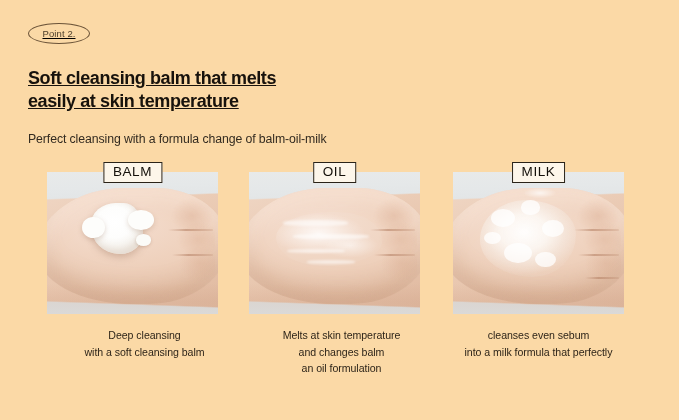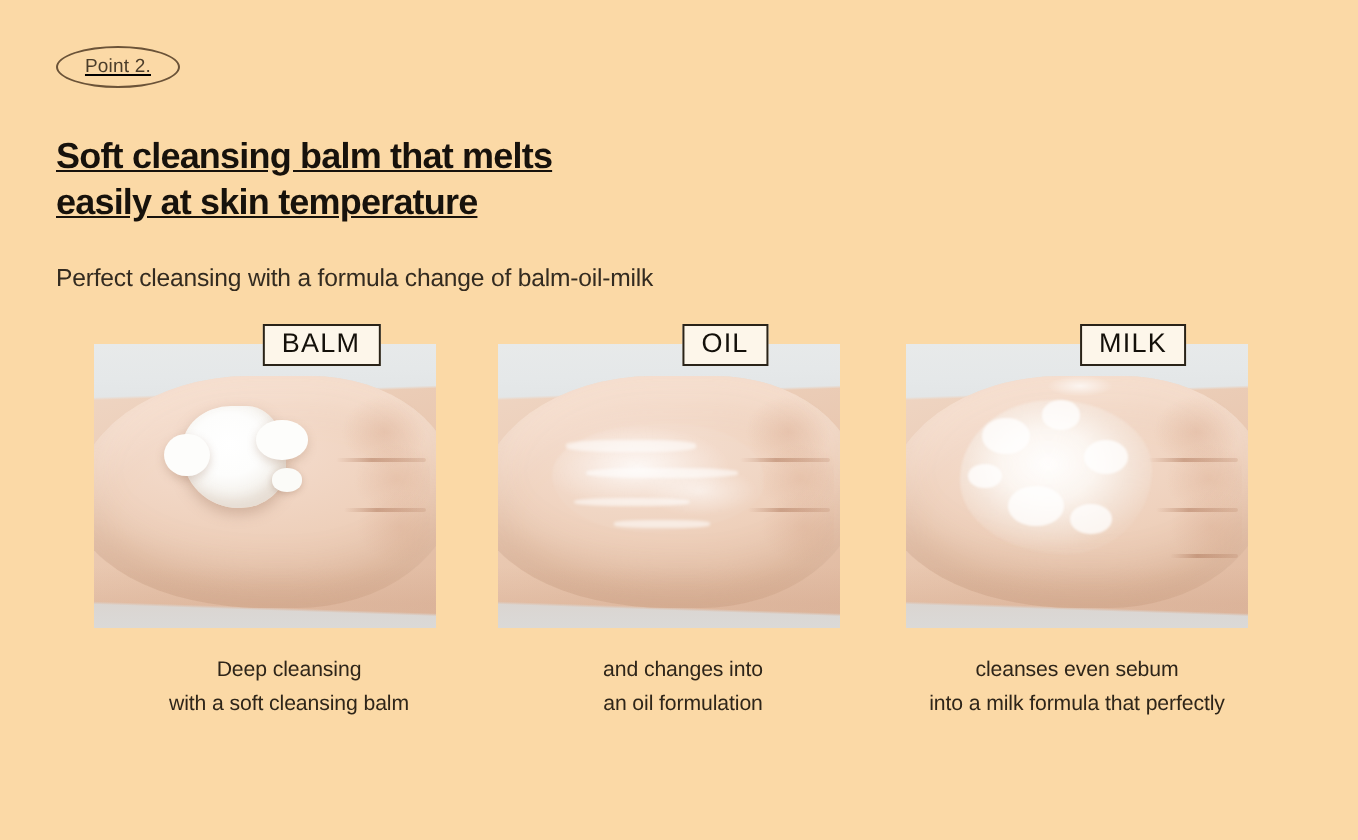--- a/index.html
+++ b/index.html
@@ -266,21 +266,20 @@
   .photo-tag {
     position: absolute;
     top: -10px;
     left: 50%;
     transform: translateX(-50%);
     background: #fdf6ea;
     border: 1px solid #2a2318;
     padding: 2px 9px 3px 9px;
     z-index: 5;
     box-sizing: border-box;
-    margin-left: 28px;
   }
   .photo-tag-text {
     font-size: 13.5px;
     letter-spacing: 0.6px;
     color: #14100a;
     line-height: 1.05;
     font-family: "Liberation Sans", sans-serif;
     display: block;
   }
 
@@ -351,21 +350,22 @@
           <div class="oil-streak s1"></div>
           <div class="oil-streak s2"></div>
           <div class="oil-streak s3"></div>
           <div class="oil-streak s4"></div>
         </div>
         <div class="photo-tag">
           <span class="photo-tag-text">OIL</span>
         </div>
       </div>
       <div class="caption">
-        <span class="caption-line">and  changes into</span>
+        <span class="caption-line">Melts at skin temperature</span>
+        <span class="caption-line">and  changes balm</span>
         <span class="caption-line">an oil formulation</span>
       </div>
     </div>
 
     <div class="card card-3">
       <div class="photo-wrap">
         <div class="photo">
           <div class="skin-bg"></div>
           <div class="hand"></div>
           <div class="knuckles"></div>

